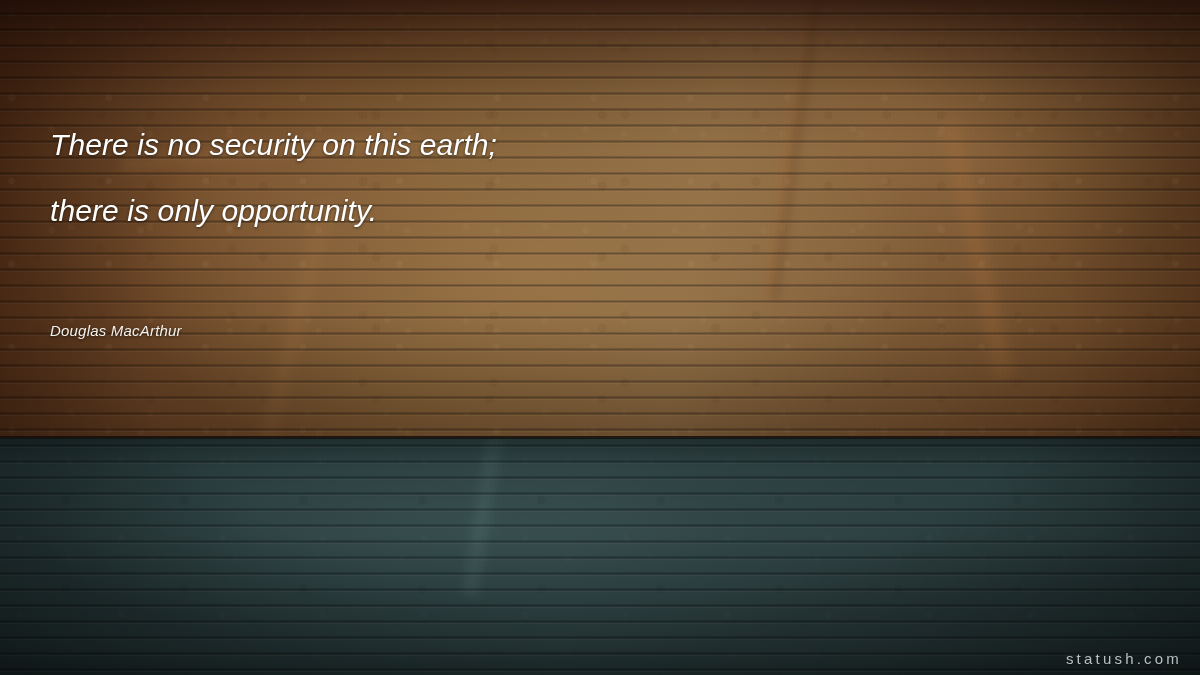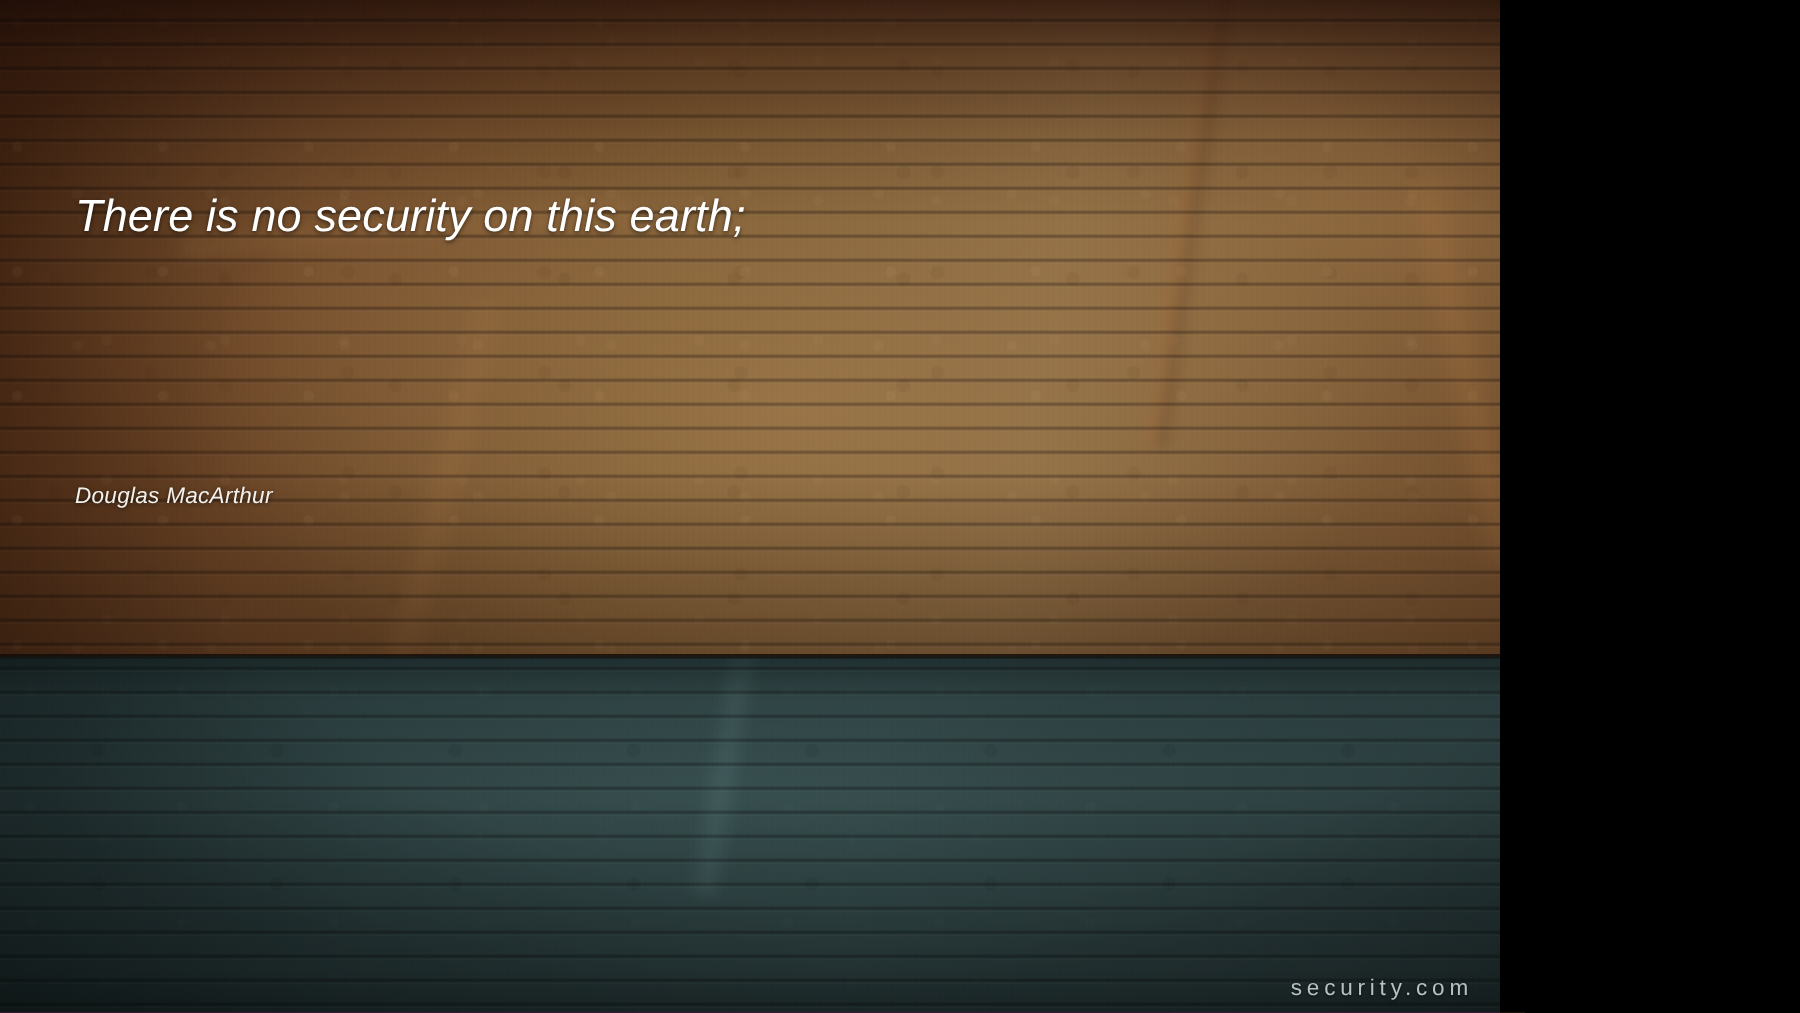--- a/index.html
+++ b/index.html
@@ -3,25 +3,25 @@
 <meta charset="utf-8">
 <title>Quote Card</title>
 <style>
   html, body {
     margin: 0;
     padding: 0;
     background: #000;
   }
   #card {
     position: relative;
-    width: 1000px;
+    width: 1200px;
     height: 675px;
     overflow: hidden;
     font-family: "Liberation Sans", sans-serif;
-    background: #a21caf;
+    background: #7f1d1d;
   }
 
   
   .panel-top {
     position: absolute;
     left: 0; top: 0;
     width: 1200px;
     height: 438px;
     background: #6b4a2c;
     overflow: hidden;
@@ -302,19 +302,20 @@
   </div>
 
   <div class="divider"></div>
 
   <div class="stripes"></div>
   <div class="fibers"></div>
   <div class="vignette"></div>
 
   <div class="quote-block">
     <div class="quote-line">There is no security on this earth;</div>
+    <div class="quote-line">there is only opportunity.</div>
   </div>
 
   <div class="author">Douglas MacArthur</div>
 
-  <div class="watermark">security.com</div>
+  <div class="watermark">statush.com</div>
 
 </div>
 
 </body></html>

